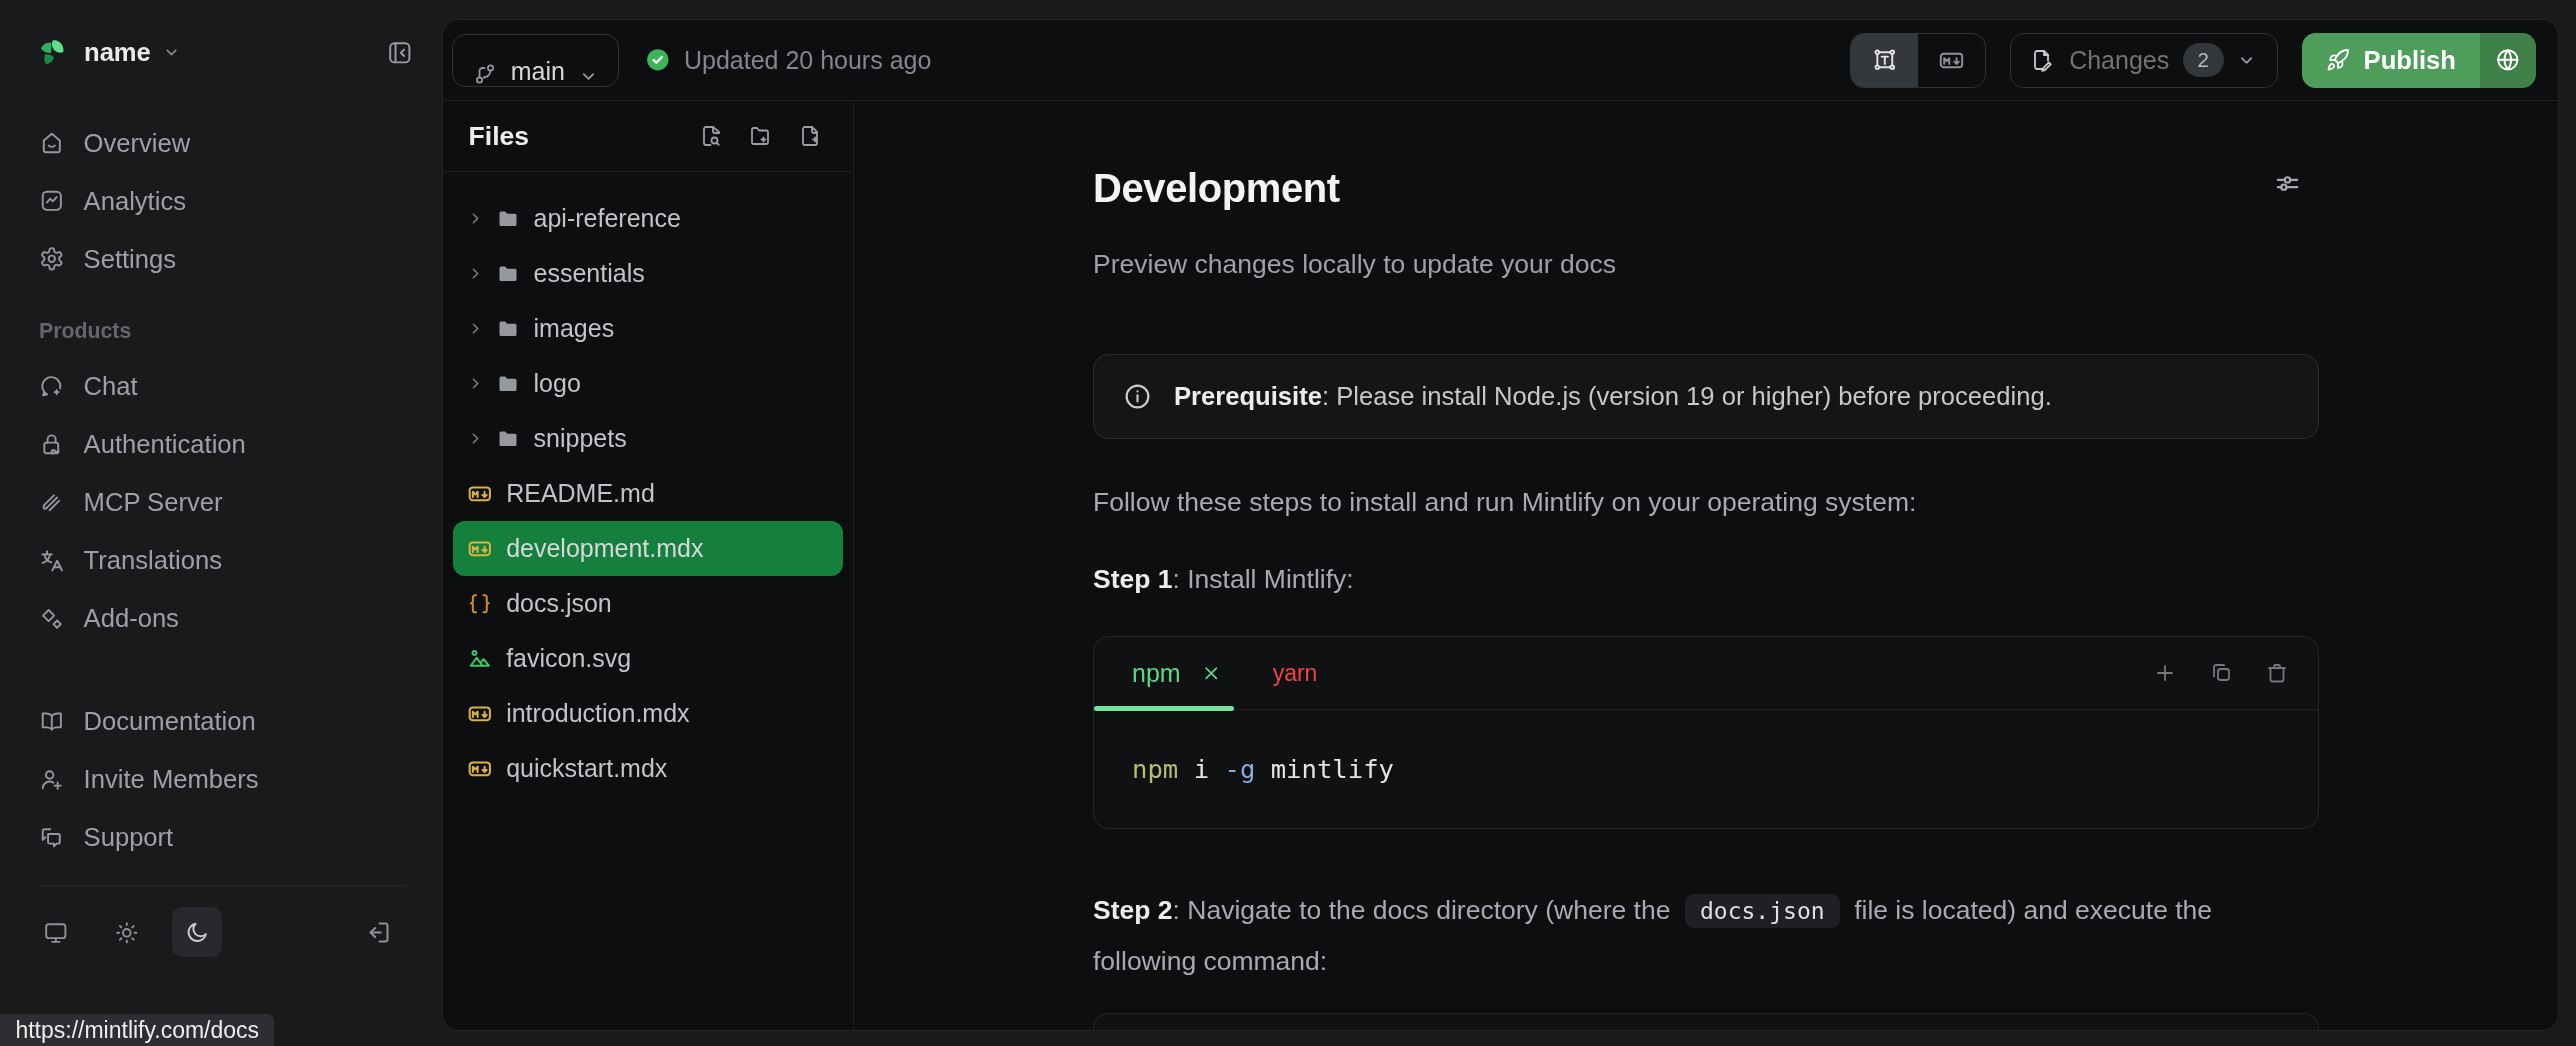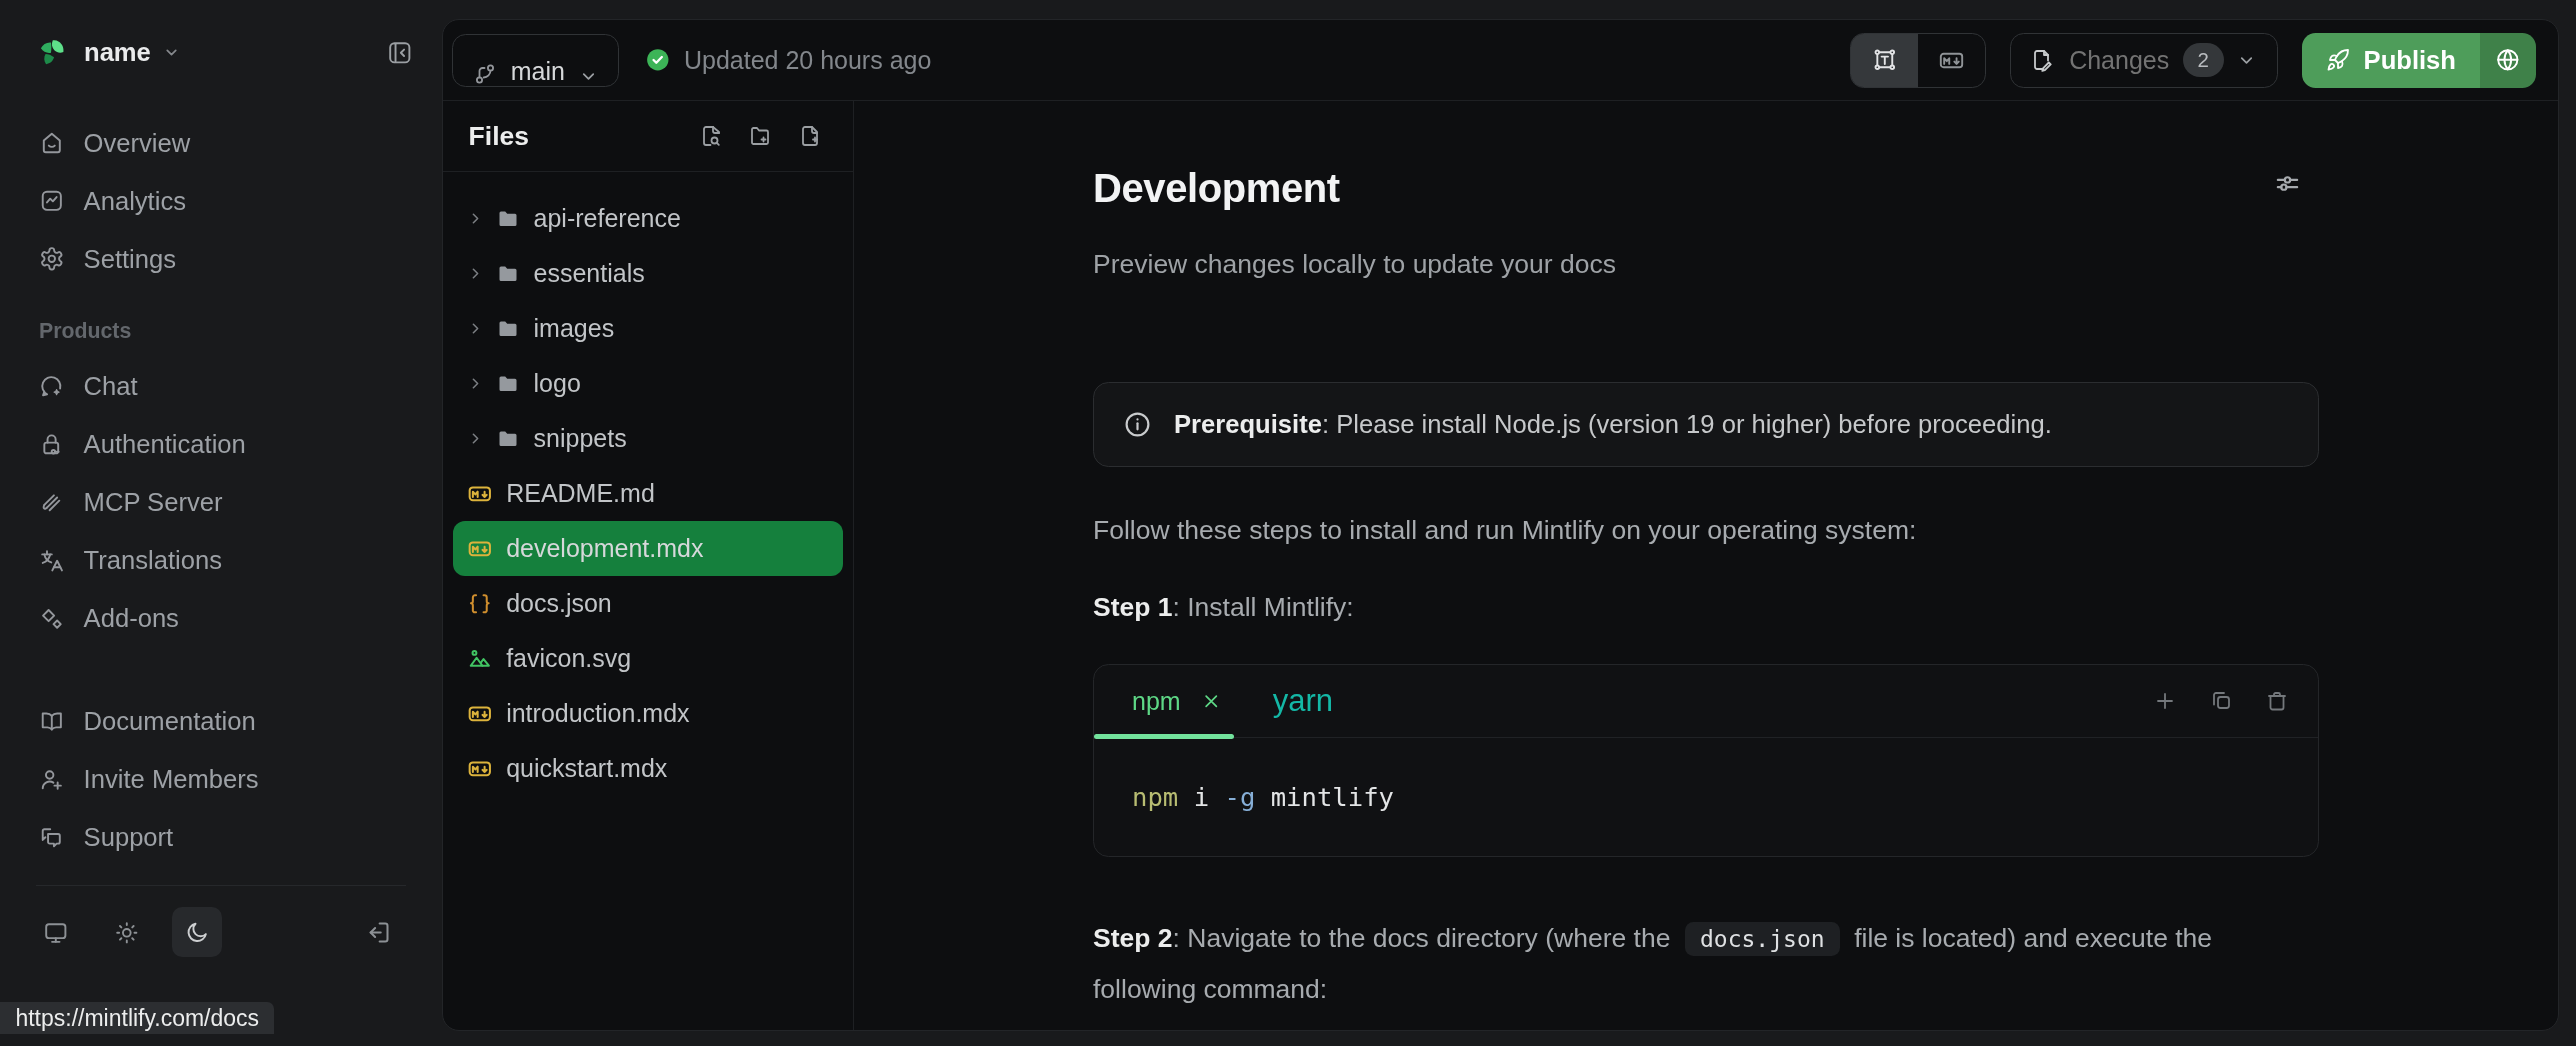--- a/index.html
+++ b/index.html
@@ -18,21 +18,21 @@
   .item.active{color:#4fd479}
   .item.active .ic{color:#4fd479}
   .section-label{margin-top:32px;height:22px;line-height:22px;padding-left:39px;font-size:21.3px;font-weight:700;color:#63676c}
   .products{margin-top:15.4px}
   .footer-nav{margin-top:45px}
   .divider{margin:19px 36px 0;border-top:1.7px solid #26282b}
   .theme-row{margin:17px 50px 0 31px;height:58px;display:flex;align-items:center}
   .theme-btn{width:50px;height:50px;border-radius:10.2px;display:flex;align-items:center;justify-content:center;color:#8d9195;margin-right:20.5px;cursor:pointer}
   .theme-btn.active{background:#27292c;color:#cdcfd1}
   .logout-btn{margin-left:auto;margin-right:0;color:#8d9195;cursor:pointer}
-  .status-tooltip{position:absolute;left:0;bottom:12px;height:32px;background:#2c2e31;color:#eceded;font-size:23px;
+  .status-tooltip{position:absolute;left:0;bottom:0;height:32px;background:#2c2e31;color:#eceded;font-size:23px;
     display:flex;align-items:center;padding:0 15.4px;border-radius:0 6.8px 0 0;z-index:9}
   
   .panel{position:absolute;left:442px;top:19px;width:2117px;height:1012px;background:#0d0e10;
     border:1.7px solid #232528;border-radius:17px;overflow:hidden;display:flex;flex-direction:column;box-sizing:border-box}
   .topbar{height:80px;flex:none;border-bottom:1.7px solid #1e2023;display:flex;align-items:center;padding:0 22px 0 8.5px}
   .branch-pill{height:53px;border:1.7px solid #303336;border-radius:13.7px;display:flex;align-items:flex-end;padding:0 20.5px;gap:13.7px;color:#93969b;cursor:pointer;box-sizing:border-box}
   .branch-name{font-size:25px;color:#d6d8da}
   .updated{display:flex;align-items:center;gap:13.7px;margin-left:25.6px}
   .updated-text{font-size:25px;color:#83878c}
   .right-cluster{margin-left:auto;display:flex;align-items:center;gap:24px}
@@ -58,34 +58,34 @@
   .row .chev-r{color:#7b7f83;margin-right:12px}
   .row .fold{color:#95999e;margin-right:13.7px}
   .row .fic{margin-right:13.7px}
   .row.selected{background:#15803d;color:#d6d8da}
   .md-ic{color:#dcb33c}.json-ic{color:#cf8e2e}.img-ic{color:#41c463}
   
   .content{flex:1;position:relative;padding:0 239px;overflow:hidden}
   .sliders-btn{position:absolute;top:68px;right:256px;color:#a6aaae;cursor:pointer}
   .doc-title{margin:63px 0 0;font-size:40px;line-height:48px;font-weight:700;color:#f2f3f4;letter-spacing:-0.4px}
   .doc-sub{margin-top:34px;font-size:26.5px;line-height:36px;color:#9ea2a6}
-  .callout{margin-top:100px;border:1.7px solid #2b2d30;background:#141517;border-radius:15.4px;padding:27px 29px;display:flex;align-items:flex-start;gap:22px}
+  .callout{margin-top:72px;border:1.7px solid #2b2d30;background:#141517;border-radius:15.4px;padding:27px 29px;display:flex;align-items:flex-start;gap:22px}
   .callout-icon{color:#c9cbcd;flex:none}
   .callout-text{font-size:25.6px;color:#c6c8ca}
   .callout-text b{color:#eceded;font-weight:700}
   .para{font-size:26.5px;line-height:38px;color:#a7abaf}
   .para b{color:#eceded;font-weight:700}
   .intro{margin-top:44px}
   .step{margin-top:39px}
   .codeblock{margin-top:38px;border:1.7px solid #242629;background:#101113;border-radius:15.4px}
   .tabbar{height:72px;display:flex;align-items:center;border-bottom:1.7px solid #202225;padding-right:29px}
   .tab-npm{position:relative;height:72px;display:flex;align-items:center;gap:20.5px;padding:0 34px 0 38px;font-size:25px;color:#5ed886;cursor:pointer}
   .tab-npm::after{content:"";position:absolute;left:0;bottom:-1.7px;width:140px;height:4.3px;background:#72e29c;border-radius:2.6px}
   .tab-close{color:#5ed886;cursor:pointer;display:flex}
-  .tab-yarn{margin-left:17px;font-size:31px;color:#14b8a6;cursor:pointer}
+  .tab-yarn{margin-left:17px;font-size:23px;color:#ef4444;cursor:pointer}
   .code-actions{margin-left:auto;display:flex;align-items:center;gap:32px;color:#74787c}
   .code-actions > span{cursor:pointer;display:flex}
   .code-area{padding:44px 38px 43px;font-family:"DejaVu Sans Mono",monospace;font-size:25.6px;line-height:31px}
   .tok-cmd{color:#b8bd72}.tok-plain{color:#e3e5e6}.tok-flag{color:#86aed6}
   .step2{margin-top:56px;line-height:50px}
   .inline-code{font-family:"DejaVu Sans Mono",monospace;font-size:23px;background:#1e2023;border-radius:8.5px;padding:4.3px 15.4px;color:#dfe1e3;margin:0 6.8px;white-space:nowrap}
   .next-block{margin-top:25.6px;height:77px;border:1.7px solid #242629;border-bottom:none;background:#101113;border-radius:15.4px 15.4px 0 0}
 </style>
 </head>
 <body>

